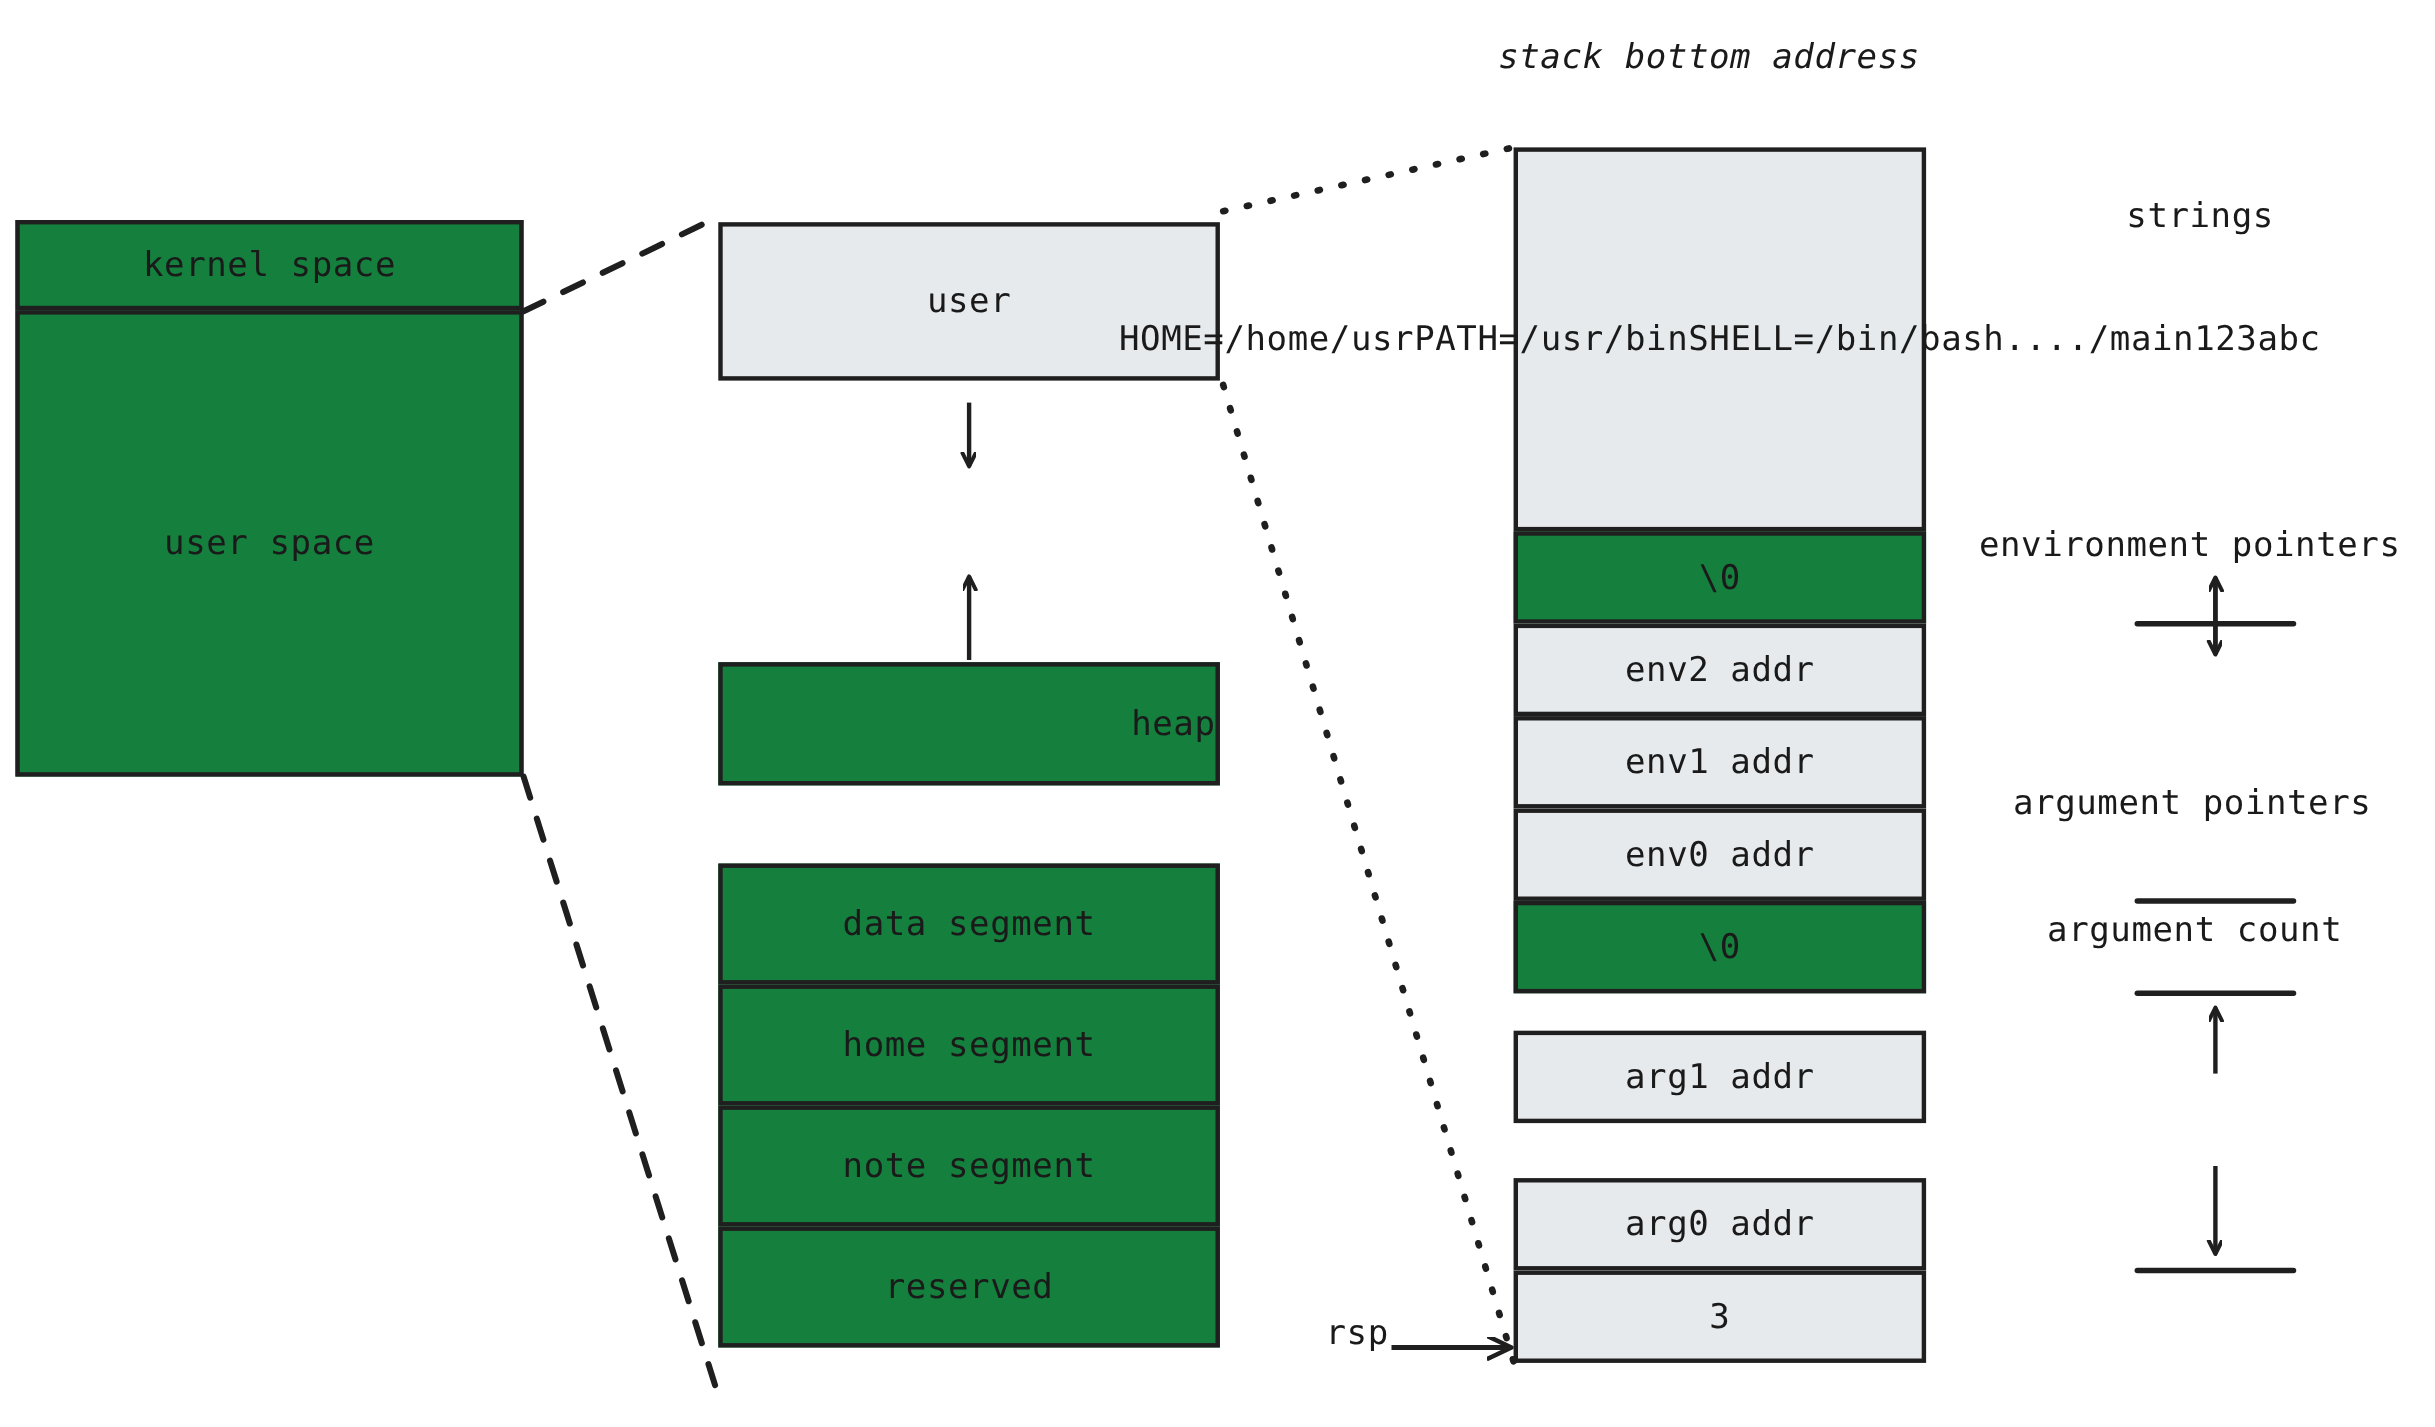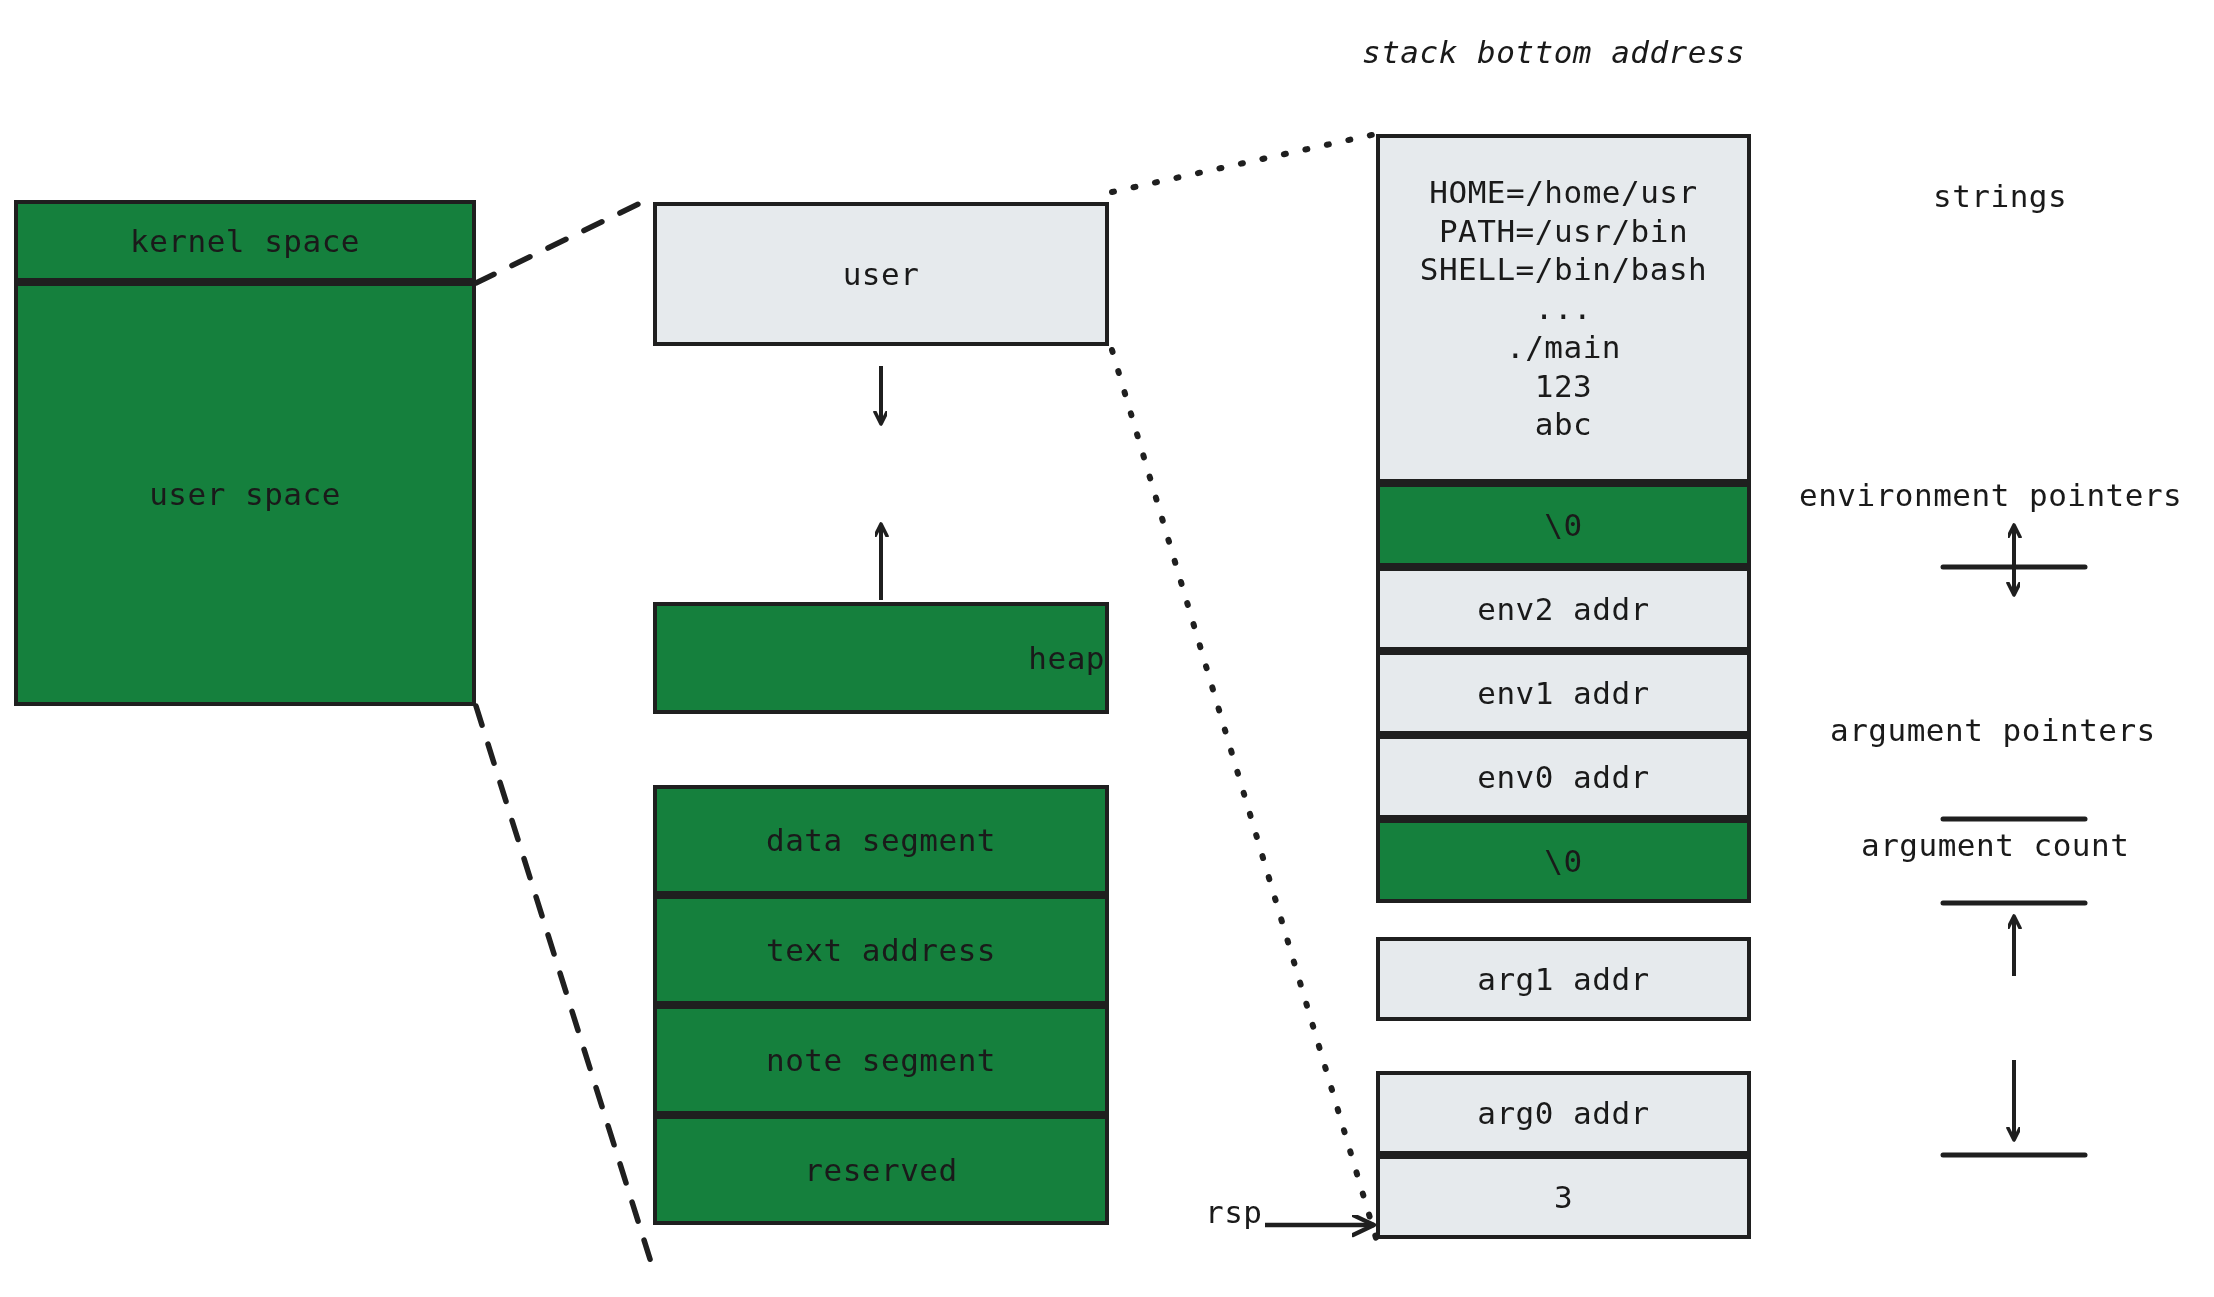--- a/index.html
+++ b/index.html
@@ -77,34 +77,34 @@
 
   <div class="box" style="left:653px; top:602px; width:456px; height:112px;justify-content:flex-end;">
     <span class="lbl">heap</span>
   </div>
 
   <div class="box" style="left:653px; top:785px; width:456px; height:110px;">
     <span class="lbl">data segment</span>
   </div>
 
   <div class="box" style="left:653px; top:895px; width:456px; height:110px;">
-    <span class="lbl">text address</span>
+    <span class="lbl">home segment</span>
   </div>
 
   <div class="box" style="left:653px; top:1005px; width:456px; height:110px;">
     <span class="lbl">note segment</span>
   </div>
 
   <div class="box" style="left:653px; top:1115px; width:456px; height:110px;">
     <span class="lbl">reserved</span>
   </div>
 
   <div class="freetext" style="left:1362px; top:34px;font-style:italic;">stack bottom address</div>
 
-  <div class="box filled strings-cell" style="left:1376px; top:134px; width:375px; height:349px; flex-direction:column;">
+  <div class="box filled strings-cell" style="left:1376px; top:134px; width:375px; height:349px; flex-direction:row;">
     <span class="lbl">HOME=/home/usr</span>
     <span class="lbl">PATH=/usr/bin</span>
     <span class="lbl">SHELL=/bin/bash</span>
     <span class="lbl">...</span>
     <span class="lbl">./main</span>
     <span class="lbl">123</span>
     <span class="lbl">abc</span>
   </div>
 
   <div class="box" style="left:1376px; top:483px; width:375px; height:84px;">

